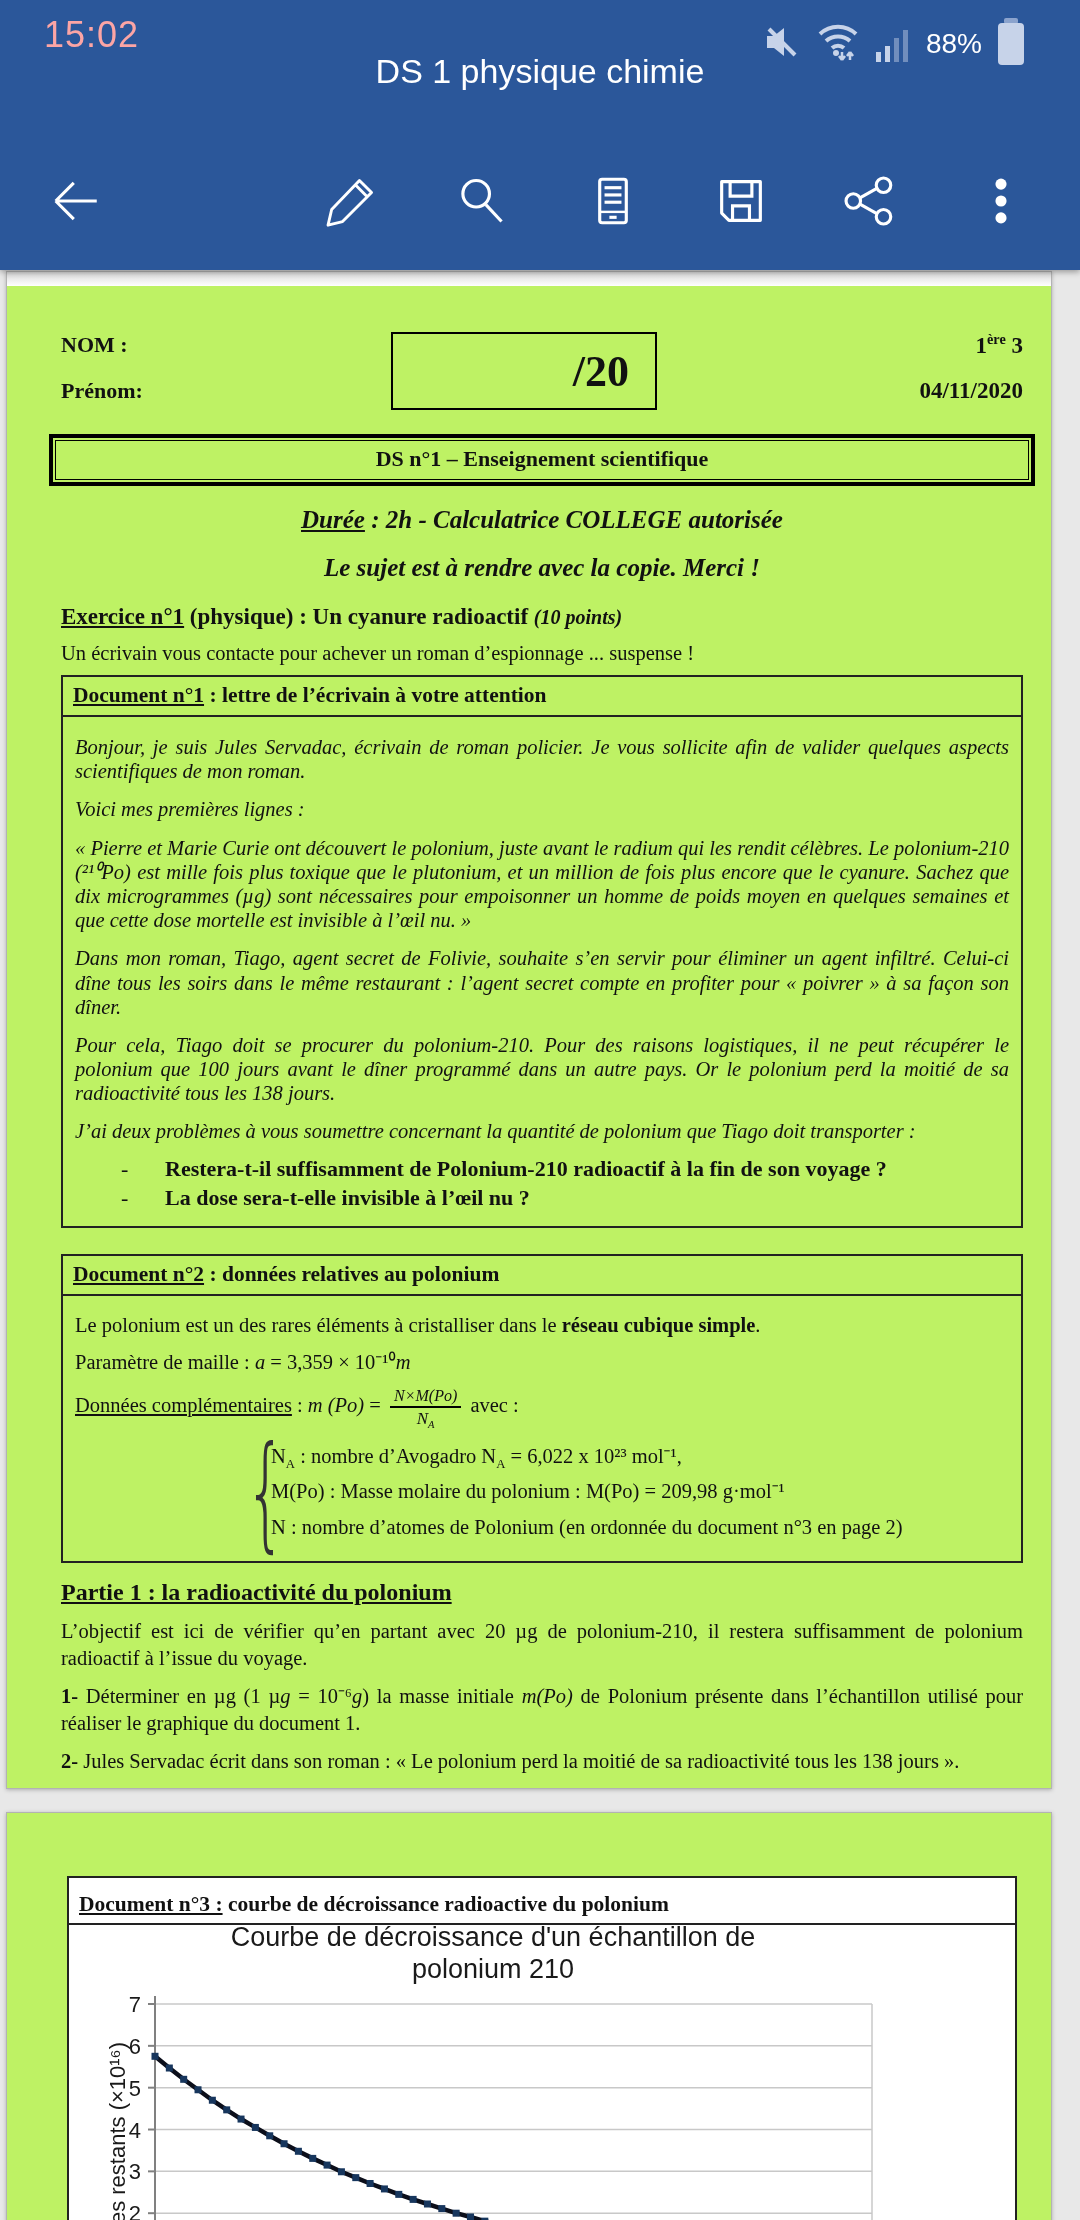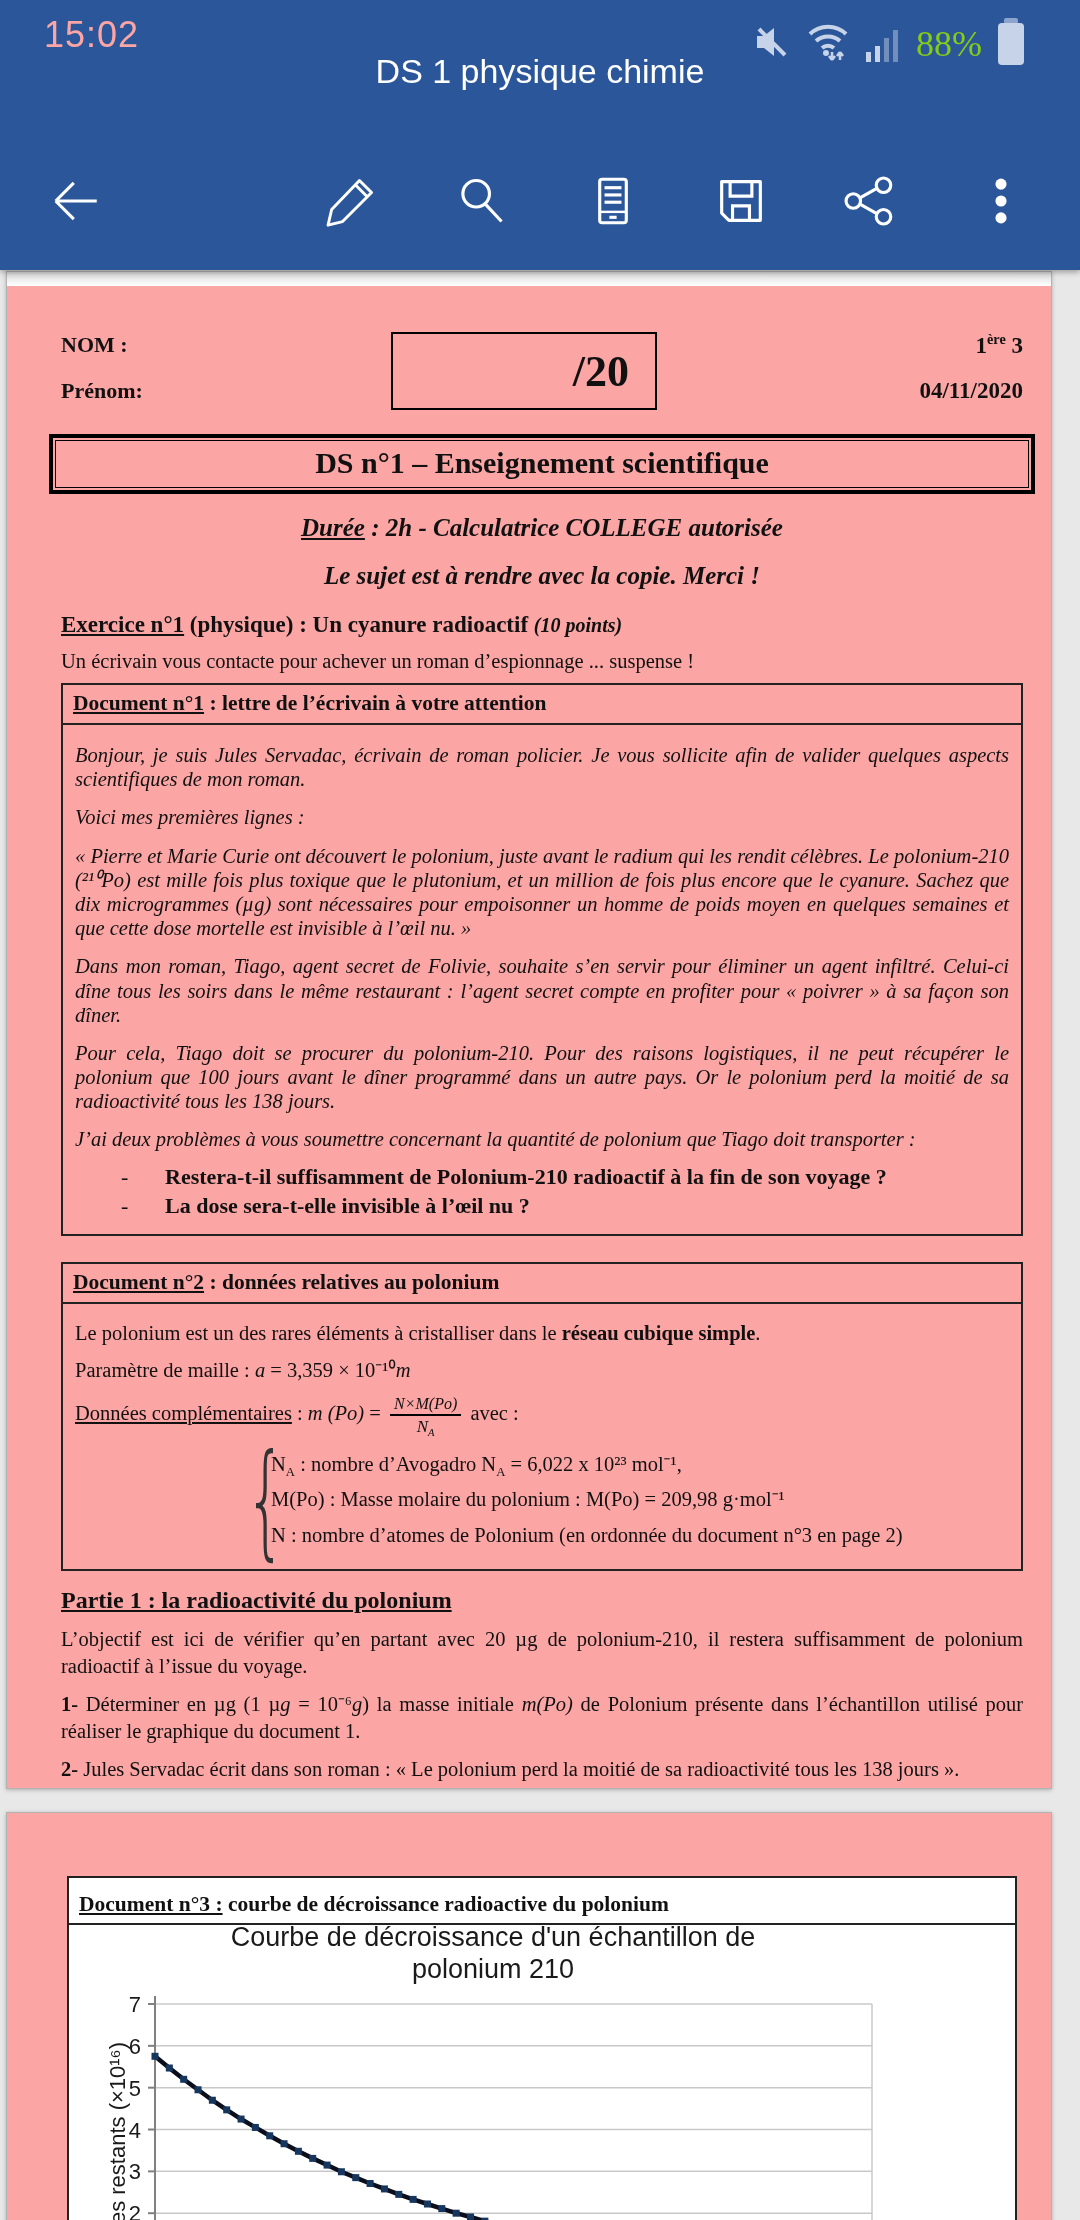--- a/index.html
+++ b/index.html
@@ -5,47 +5,47 @@
   html,body{margin:0;padding:0;}
   body{width:1080px;height:2220px;position:relative;overflow:hidden;
        background:#e8e8e8;font-family:"Liberation Serif",serif;color:#111;}
 
   
   .appbar{position:absolute;left:0;top:0;width:1080px;height:270px;background:#2b579a;
           box-shadow:0 2px 6px rgba(0,0,0,.35);z-index:5;}
   .status-time{position:absolute;left:44px;top:14px;font-family:"Liberation Sans",sans-serif;
                font-size:36px;color:#fca5a5;letter-spacing:1px;}
   .status-icons{position:absolute;right:52px;top:16px;display:flex;align-items:center;gap:12px;}
-  .status-pct{font-family:Liberation Serif, serif;font-size:36px;color:#84cc16;}
+  .status-pct{font-family:Liberation Sans, sans-serif;font-size:28px;color:#ffffff;}
   .app-title{position:absolute;left:0;top:52px;width:1080px;text-align:center;
              font-family:"Liberation Sans",sans-serif;font-size:34px;color:#fff;font-weight:400;}
   .tb-icon{position:absolute;top:172px;width:58px;height:58px;}
 
   
-  .page{position:absolute;left:6px;width:1044px;background:#fca5a5;border:1px solid #b3b3b3;
+  .page{position:absolute;left:6px;width:1044px;background:#bef264;border:1px solid #b3b3b3;
         box-shadow:0 1px 4px rgba(0,0,0,.25);overflow:hidden;}
   #page1{top:271px;height:1516px;}
   #page1 .pgrad{position:absolute;left:0;top:0;width:100%;height:14px;
         background:linear-gradient(#d8d8d8,#fff);}
   #page2{top:1812px;height:408px;}
 
   .content{position:absolute;left:54px;right:28px;top:0;}
 
   
   .hdr-row{display:flex;margin-top:62px;}
   .hdr-left{width:330px;font-weight:bold;font-size:22px;line-height:1.0;}
   .hdr-left div{margin-bottom:24px;}
   .score-box{width:262px;height:74px;border:2px solid #000;margin-top:-2px;
              display:flex;align-items:center;justify-content:flex-end;}
   .score-box span{font-weight:bold;font-size:44px;padding-right:26px;}
   .hdr-right{flex:1;text-align:right;font-weight:bold;font-size:23px;line-height:1.0;}
   .hdr-right div{margin-bottom:22px;}
 
   .title-box{border:4px solid #000;padding:2px;margin-top:8px;margin-left:-12px;margin-right:-12px;}
-  .title-box-inner{border:1px solid #000;text-align:center;font-weight:bold;font-size:30px;
+  .title-box-inner{border:1px solid #000;text-align:center;font-weight:bold;font-size:22px;
                    padding:5px 0 7px;}
   .center-line{text-align:center;font-weight:bold;font-style:italic;font-size:25px;margin-top:20px;}
   .exo-line{font-size:23px;font-weight:bold;margin-top:22px;}
   .exo-line .pts{font-style:italic;font-size:20px;}
   .intro-line{font-size:20.5px;margin-top:12px;}
 
   .doc-box{border:2px solid #222;margin-top:10px;}
   .doc-head{border-bottom:2px solid #222;font-weight:bold;font-size:21.5px;padding:6px 10px 7px;}
   .doc-body{padding:4px 12px 10px;}
   .doc1-body p{font-style:italic;font-size:20.5px;line-height:1.18;margin:14px 0 0;

